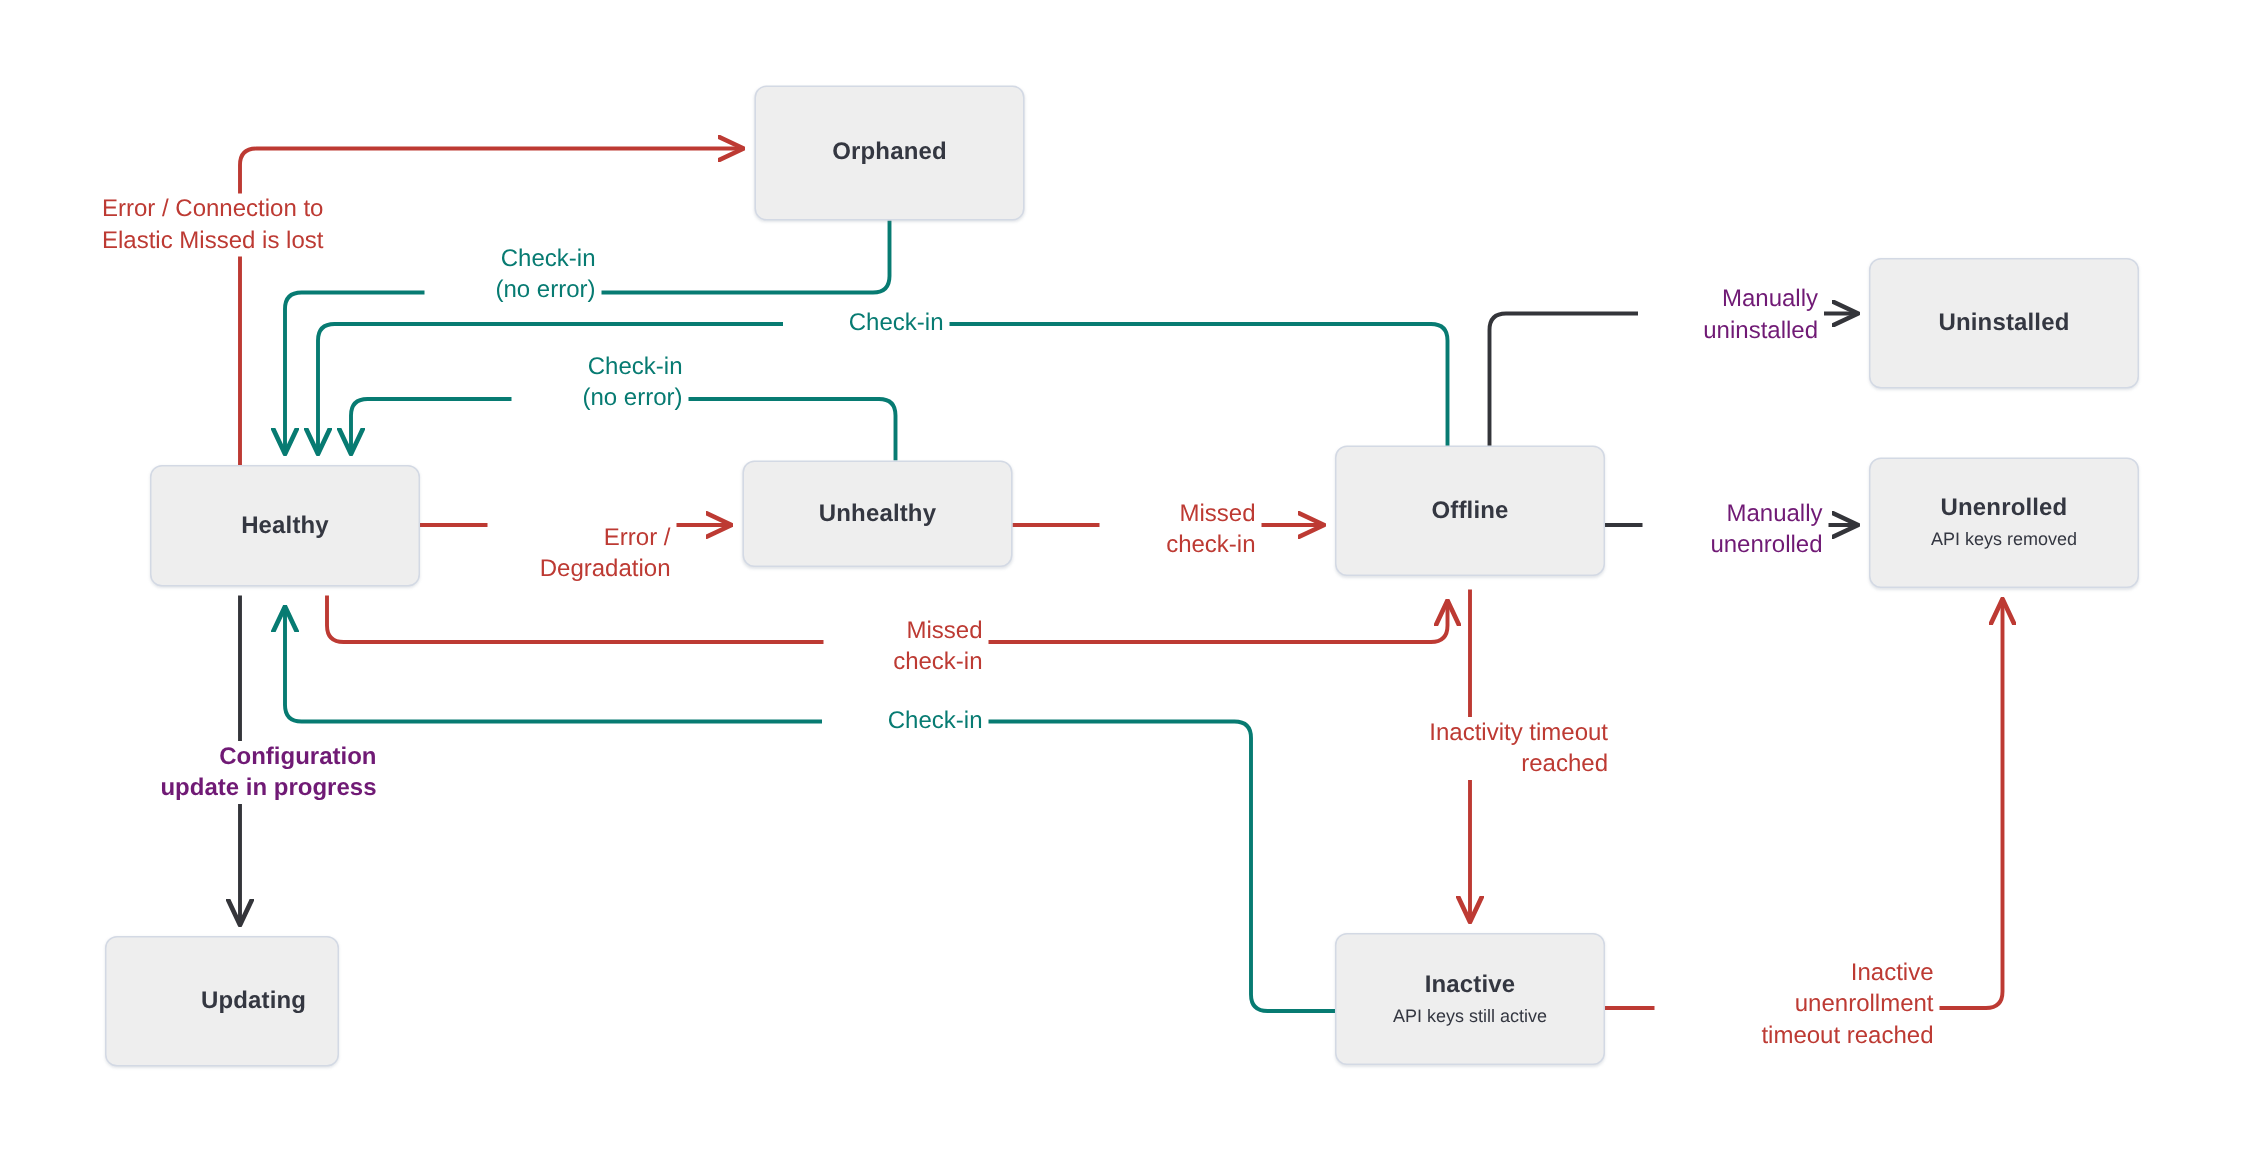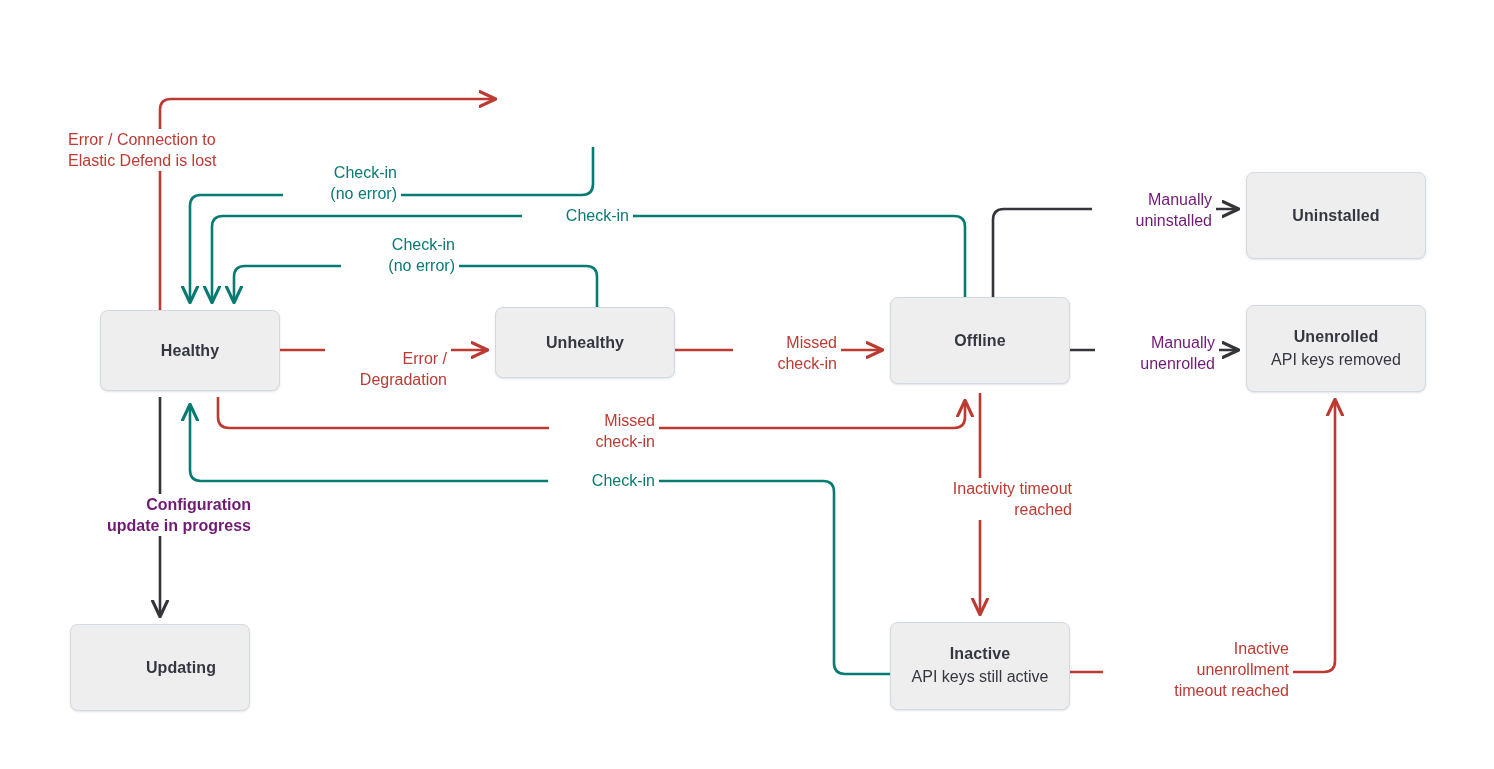--- a/index.html
+++ b/index.html
@@ -6,21 +6,21 @@
   body { width:1494px; height:769px; font-family:"Liberation Sans", sans-serif; }
   #stage { position:relative; width:1494px; height:769px; overflow:hidden; background:#fff; }
   svg#wires { position:absolute; left:0; top:0; width:1494px; height:769px; }
   .node {
     position:absolute; box-sizing:border-box;
     background:#eeeeee; border:1px solid #d3d9e4; border-radius:8px;
     display:flex; flex-direction:column; align-items:center; justify-content:center;
     box-shadow:0 1px 2px rgba(120,130,150,0.22);
   }
   .node .title { font-size:16px; font-weight:bold; color:#343741; line-height:1.25; letter-spacing:0.1px; }
-  .node .sub { font-size:16px; font-weight:normal; color:#343741; line-height:1.3; margin-top:3px; }
+  .node .sub { font-size:12px; font-weight:normal; color:#343741; line-height:1.3; margin-top:3px; }
   .elabel {
     position:absolute; text-align:right; font-size:16px; line-height:21px;
     white-space:pre-line; background:#ffffff; padding:0 4px;
   }
   .elabel.red { color:#bd3a33; }
   .elabel.teal { color:#077b72; }
   .elabel.dark { color:#701a75; }
 </style>
 </head>
 <body>
@@ -66,20 +66,23 @@
 
     <path class="w dark" d="M 160 397 L 160 616" marker-end="url(#ar-dark)"></path>
 
     <path class="w red" d="M 980 393 L 980 614" marker-end="url(#ar-red)"></path>
 
     <path class="w teal" d="M 890 674 L 845 674 Q 834 674 834 663 L 834 492 Q 834 481 823 481 L 201 481 Q 190 481 190 470 L 190 405" marker-end="url(#ar-teal)"></path>
 
     <path class="w red" d="M 1070 672 L 1324 672 Q 1335 672 1335 661 L 1335 400" marker-end="url(#ar-red)"></path>
   </svg>
 
+  <div class="node" style="left:503px; top:57px; width:180px; height:90px;">
+    <div class="title">Orphaned</div>
+  </div>
 
   <div class="node" style="left:100px; top:310px; width:180px; height:81px;">
     <div class="title">Healthy</div>
   </div>
 
   <div class="node" style="left:495px; top:307px; width:180px; height:71px;">
     <div class="title">Unhealthy</div>
   </div>
 
   <div class="node" style="left:890px; top:297px; width:180px; height:87px;">
@@ -88,31 +91,31 @@
 
   <div class="node" style="left:1246px; top:172px; width:180px; height:87px;">
     <div class="title">Uninstalled</div>
   </div>
 
   <div class="node" style="left:1246px; top:305px; width:180px; height:87px;">
     <div class="title">Unenrolled</div>
     <div class="sub">API keys removed</div>
   </div>
 
-  <div class="node" style="left:70px; top:624px; width:180px; height:87px;padding-left:42px;">
+  <div class="node" style="left:70px; top:624px; width:156px; height:87px;padding-left:42px;">
     <div class="title">Updating</div>
   </div>
 
   <div class="node" style="left:890px; top:622px; width:180px; height:88px;">
     <div class="title">Inactive</div>
     <div class="sub">API keys still active</div>
   </div>
 
   <div class="elabel red" style="left:64px; top:129px; width:185px; text-align:left;">Error / Connection to
-Elastic Defend is lost</div>
+Elastic Missed is lost</div>
 
   <div class="elabel teal" style="left:283px; top:162px; width:110px;">Check-in
 (no error)</div>
 
   <div class="elabel teal" style="left:522px; top:205px; width:103px;">Check-in</div>
 
   <div class="elabel teal" style="left:341px; top:234px; width:110px;">Check-in
 (no error)</div>
 
   <div class="elabel red" style="left:325px; top:348px; width:118px;">Error /

